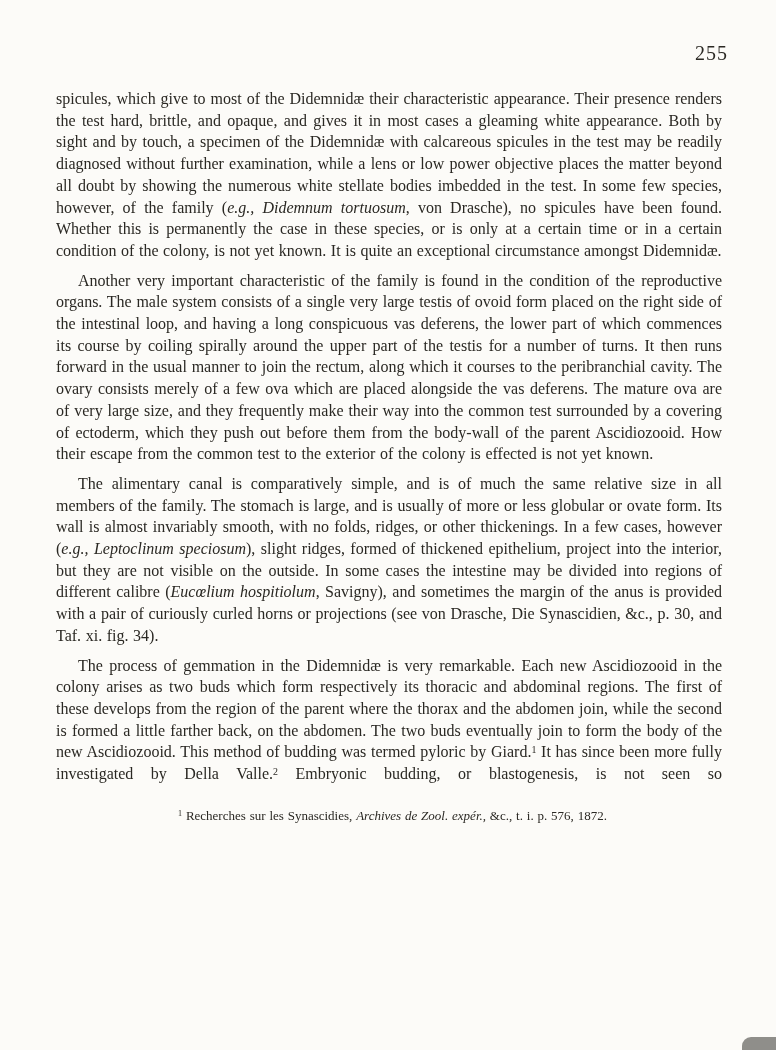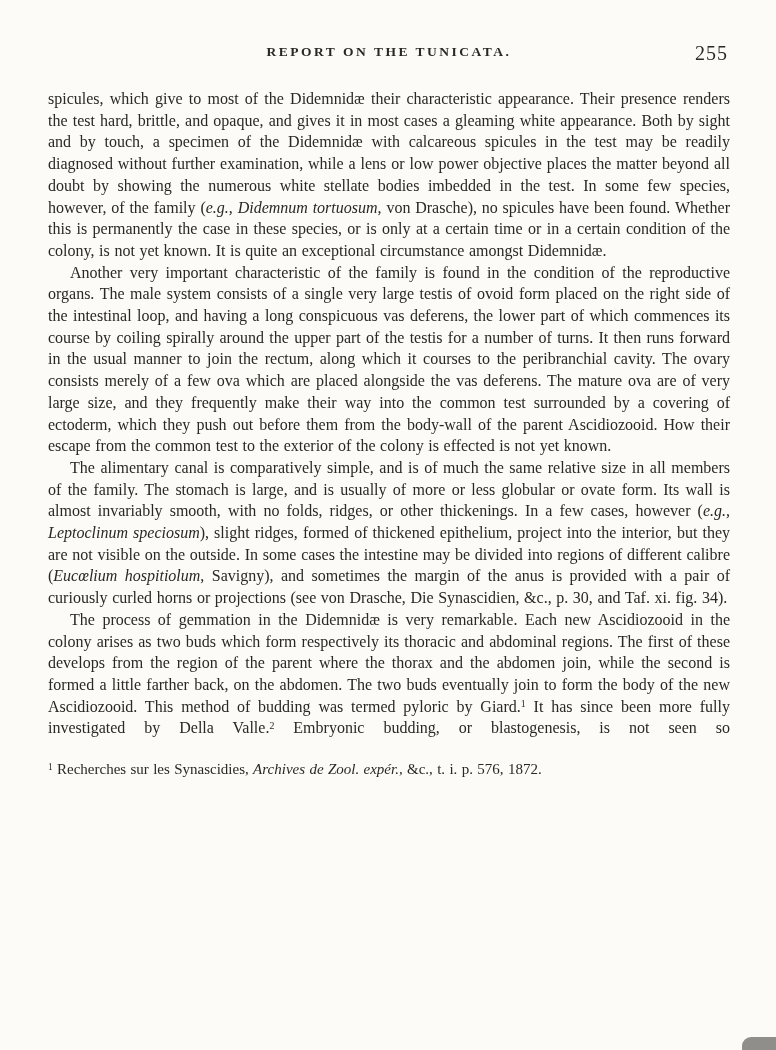--- a/index.html
+++ b/index.html
@@ -35,54 +35,54 @@
     top: -2px;
     font-size: 20px;
     letter-spacing: 1px;
   }
   .text-block {
     font-size: 16px;
     line-height: 21.7px;
     text-align: justify;
     word-spacing: 0.6px;
   }
-  p.para { margin: 0; }
+  p.para { margin: 8px; }
   p.para.indent { text-indent: 22px; }
   p.para.justify-last { text-align-last: justify; }
   sup {
     font-size: 0.62em;
     line-height: 0;
     vertical-align: baseline;
     position: relative;
     top: -0.45em;
   }
   .footnotes {
     margin-top: 22px;
-    font-size: 15px;
+    margin-left: 130px;
+    font-size: 13px;
     line-height: 17.5px;
     text-align: right;
     text-align-last: left;
   }
   .footnote { margin: 0; }
   .scan-artifact {
     position: absolute;
     right: 0;
     bottom: 0;
     width: 34px;
     height: 13px;
     background: #8f8e8a;
     border-top-left-radius: 9px;
   }
 </style>
 </head>
 <body>
 
 <div class="page">
   <header class="page-header">
-    <div class="running-title">REPORT ON THE TUNICATA.</div>
     <div class="page-number">255</div>
   </header>
 
   <main class="text-block">
     <div id="paragraphs">
         <p class="para"><span>spicules, which give to most of the Didemnidæ their characteristic appearance.  Their presence renders the test hard, brittle, and opaque, and gives it in most cases a gleaming white appearance.  Both by sight and by touch, a specimen of the Didemnidæ with calcareous spicules in the test may be readily diagnosed without further examination, while a lens or low power objective places the matter beyond all doubt by showing the numerous white stellate bodies imbedded in the test.  In some few species, however, of the family (</span><i>e.g., Didemnum tortuosum</i><span>, von Drasche), no spicules have been found. Whether this is permanently the case in these species, or is only at a certain time or in a certain condition of the colony, is not yet known.  It is quite an exceptional circumstance amongst Didemnidæ.</span></p>
         <p class="para indent"><span>Another very important characteristic of the family is found in the condition of the reproductive organs.  The male system consists of a single very large testis of ovoid form placed on the right side of the intestinal loop, and having a long conspicuous vas deferens, the lower part of which commences its course by coiling spirally around the upper part of the testis for a number of turns.  It then runs forward in the usual manner to join the rectum, along which it courses to the peribranchial cavity. The ovary consists merely of a few ova which are placed alongside the vas deferens. The mature ova are of very large size, and they frequently make their way into the common test surrounded by a covering of ectoderm, which they push out before them from the body-wall of the parent Ascidiozooid.  How their escape from the common test to the exterior of the colony is effected is not yet known.</span></p>
         <p class="para indent"><span>The alimentary canal is comparatively simple, and is of much the same relative size in all members of the family.  The stomach is large, and is usually of more or less globular or ovate form.  Its wall is almost invariably smooth, with no folds, ridges, or other thickenings.  In a few cases, however (</span><i>e.g., Leptoclinum speciosum</i><span>), slight ridges, formed of thickened epithelium, project into the interior, but they are not visible on the outside.  In some cases the intestine may be divided into regions of different calibre (</span><i>Eucœlium hospitiolum</i><span>, Savigny), and sometimes the margin of the anus is provided with a pair of curiously curled horns or projections (see von Drasche, Die Synascidien, &amp;c., p. 30, and Taf. xi. fig. 34).</span></p>
         <p class="para indent justify-last"><span>The process of gemmation in the Didemnidæ is very remarkable.  Each new Ascidiozooid in the colony arises as two buds which form respectively its thoracic and abdominal regions.  The first of these develops from the region of the parent where the thorax and the abdomen join, while the second is formed a little farther back, on the abdomen.  The two buds eventually join to form the body of the new Ascidiozooid. This method of budding was termed pyloric by Giard.</span><sup>1</sup><span>  It has since been more fully investigated by Della Valle.</span><sup>2</sup><span>  Embryonic budding, or blastogenesis, is not seen so</span></p>
       </div>

